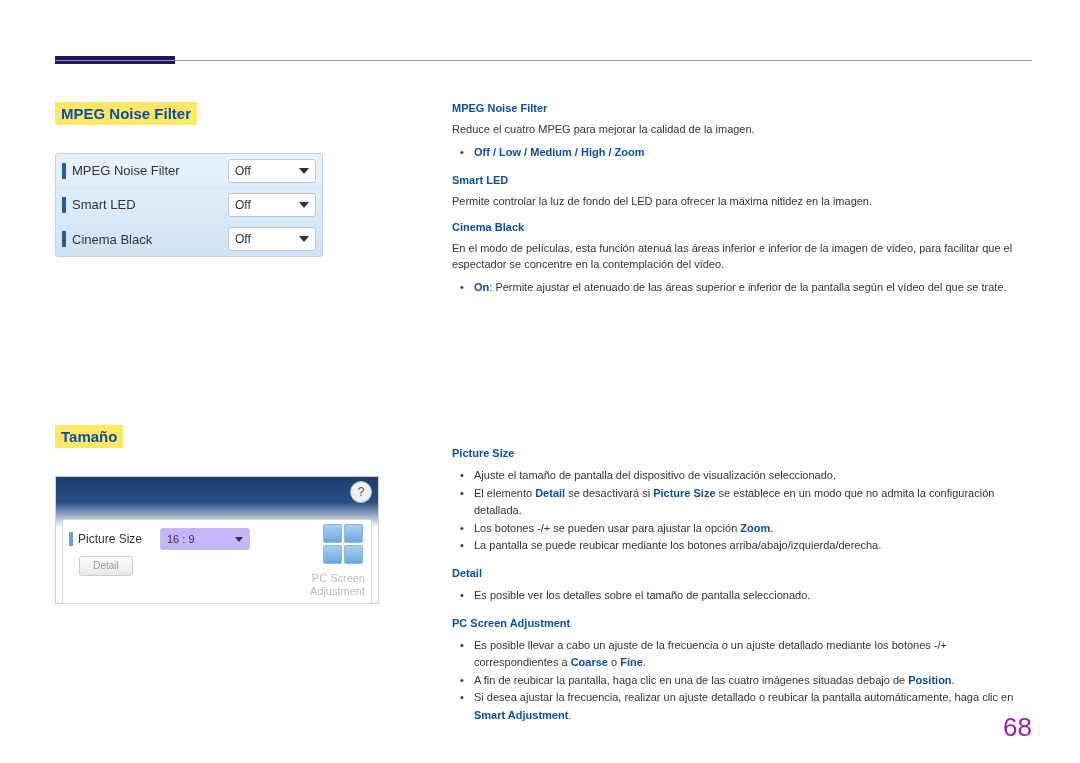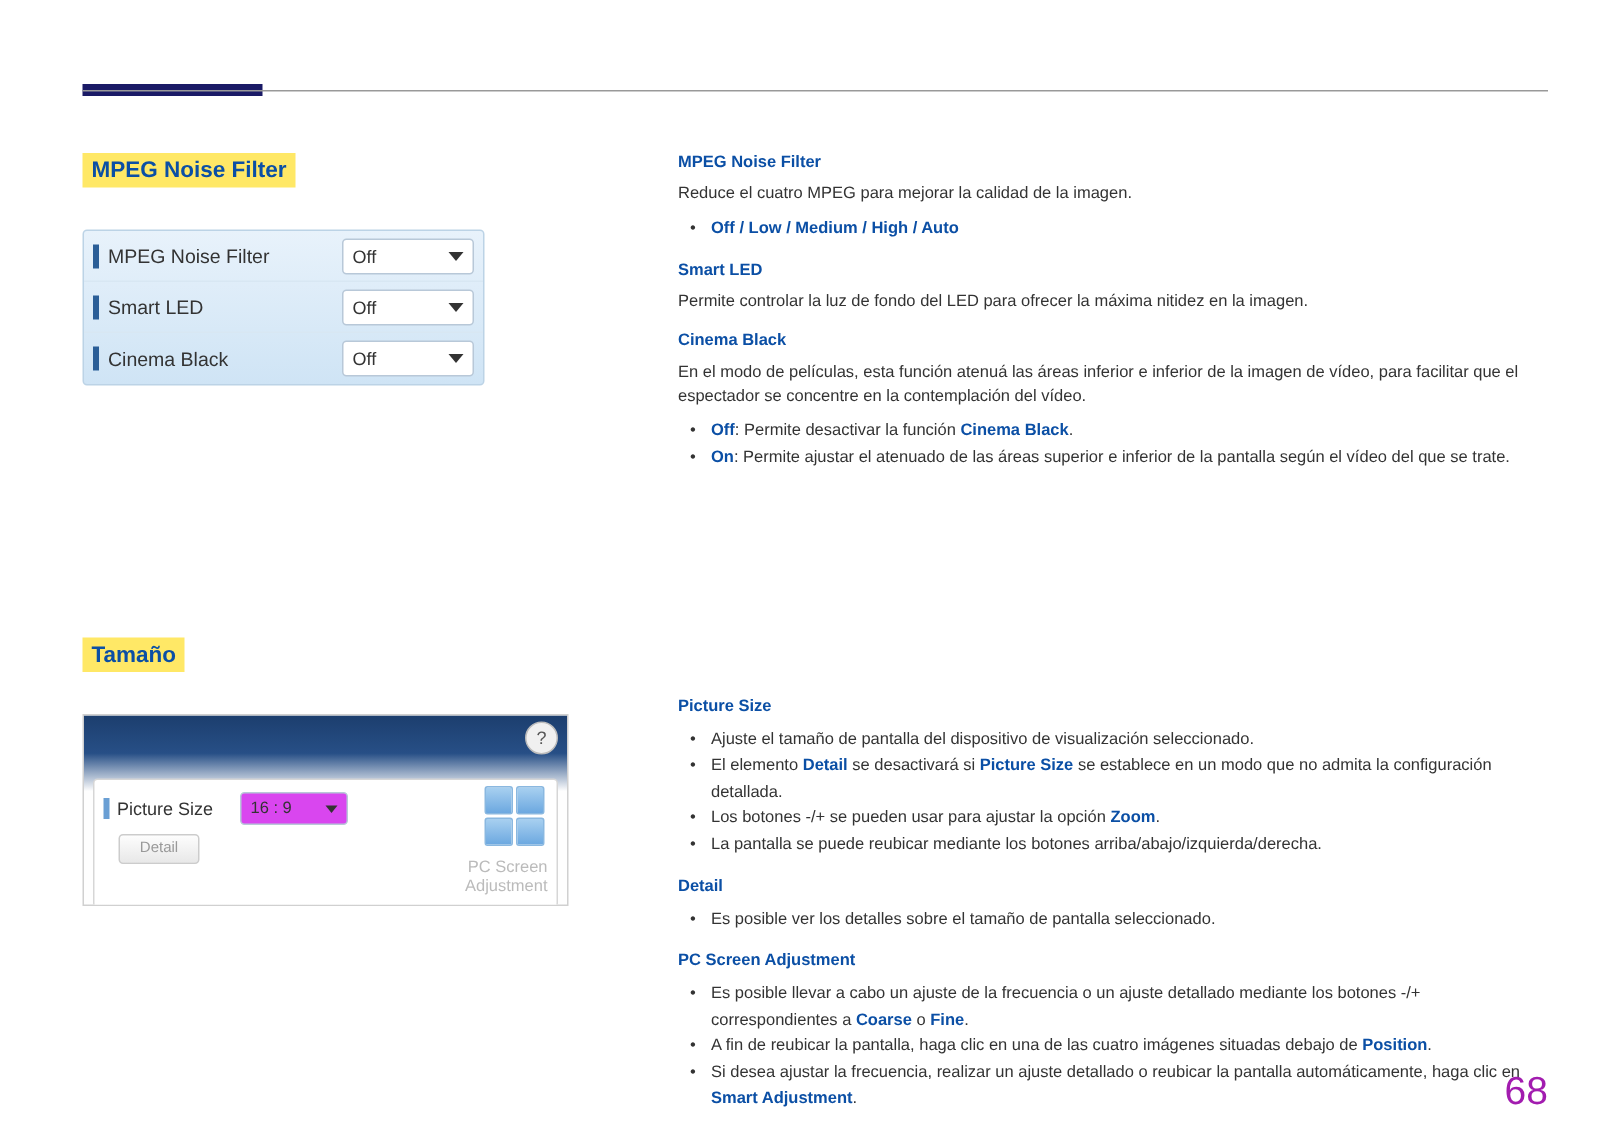--- a/index.html
+++ b/index.html
@@ -137,21 +137,21 @@
     align-items: center;
     height: 26px;
   }
   .ps-bar {
     width: 4px; height: 14px; background: #6a9fd4; margin-right: 5px;
   }
   .ps-label {
     font-size: 12px; color: #333; width: 82px;
   }
   .ps-dd {
-    width: 72px; height: 22px; background:#d946ef; border:1px solid #b8c8d8; border-radius:3px;
+    width: 90px; height: 22px; background:#c4b5fd; border:1px solid #b8c8d8; border-radius:3px;
     display:flex; align-items:center; justify-content:space-between; padding:0 6px; font-size:11px;
   }
   .ps-dd .caret { width:0;height:0;border-left:4px solid transparent;border-right:4px solid transparent;border-top:5px solid #333; }
   .detail-btn {
     margin-top: 4px;
     width: 54px; height: 20px;
     background: linear-gradient(#fdfdfd,#e8e8e8);
     border: 1px solid #ccc;
     border-radius: 3px;
     font-size: 10px;
@@ -291,33 +291,30 @@
 Adjustment</div>
     </div>
   </div>
 </div>
 
 <div class="right-col">
 
   <div class="blue-head">MPEG Noise Filter</div>
   <div class="body-text">Reduce el cuatro MPEG para mejorar la calidad de la imagen.</div>
   <ul class="bullets">
-    <li><span class="blue">Off / Low / Medium / High / Auto</span></li>
+    <li><span class="blue">Off / Low / Medium / High / Zoom</span></li>
   </ul>
 
   <div class="blue-head mt-lg">Smart LED</div>
   <div class="body-text">Permite controlar la luz de fondo del LED para ofrecer la máxima nitidez en la imagen.</div>
 
   <div class="blue-head mt-lg">Cinema Black</div>
   <div class="body-text">En el modo de películas, esta función atenuá las áreas inferior e inferior de la imagen de vídeo, para facilitar que el espectador se concentre en la contemplación del vídeo.</div>
   <ul class="bullets">
     <li>
-      <span class="blue">Off</span><span>: Permite desactivar la función </span><span class="blue">Cinema Black</span>.
-    </li>
-    <li>
       <span class="blue">On</span><span>: Permite ajustar el atenuado de las áreas superior e inferior de la pantalla según el vídeo del que se trate.</span>
     </li>
   </ul>
 
   <div class="right-block2">
     <div class="blue-head">Picture Size</div>
     <ul class="bullets">
       <li>Ajuste el tamaño de pantalla del dispositivo de visualización seleccionado.</li>
       <li>
         <span>El elemento </span><span class="blue">Detail</span><span> se desactivará si </span><span class="blue">Picture Size</span><span> se establece en un modo que no admita la configuración detallada.</span>

